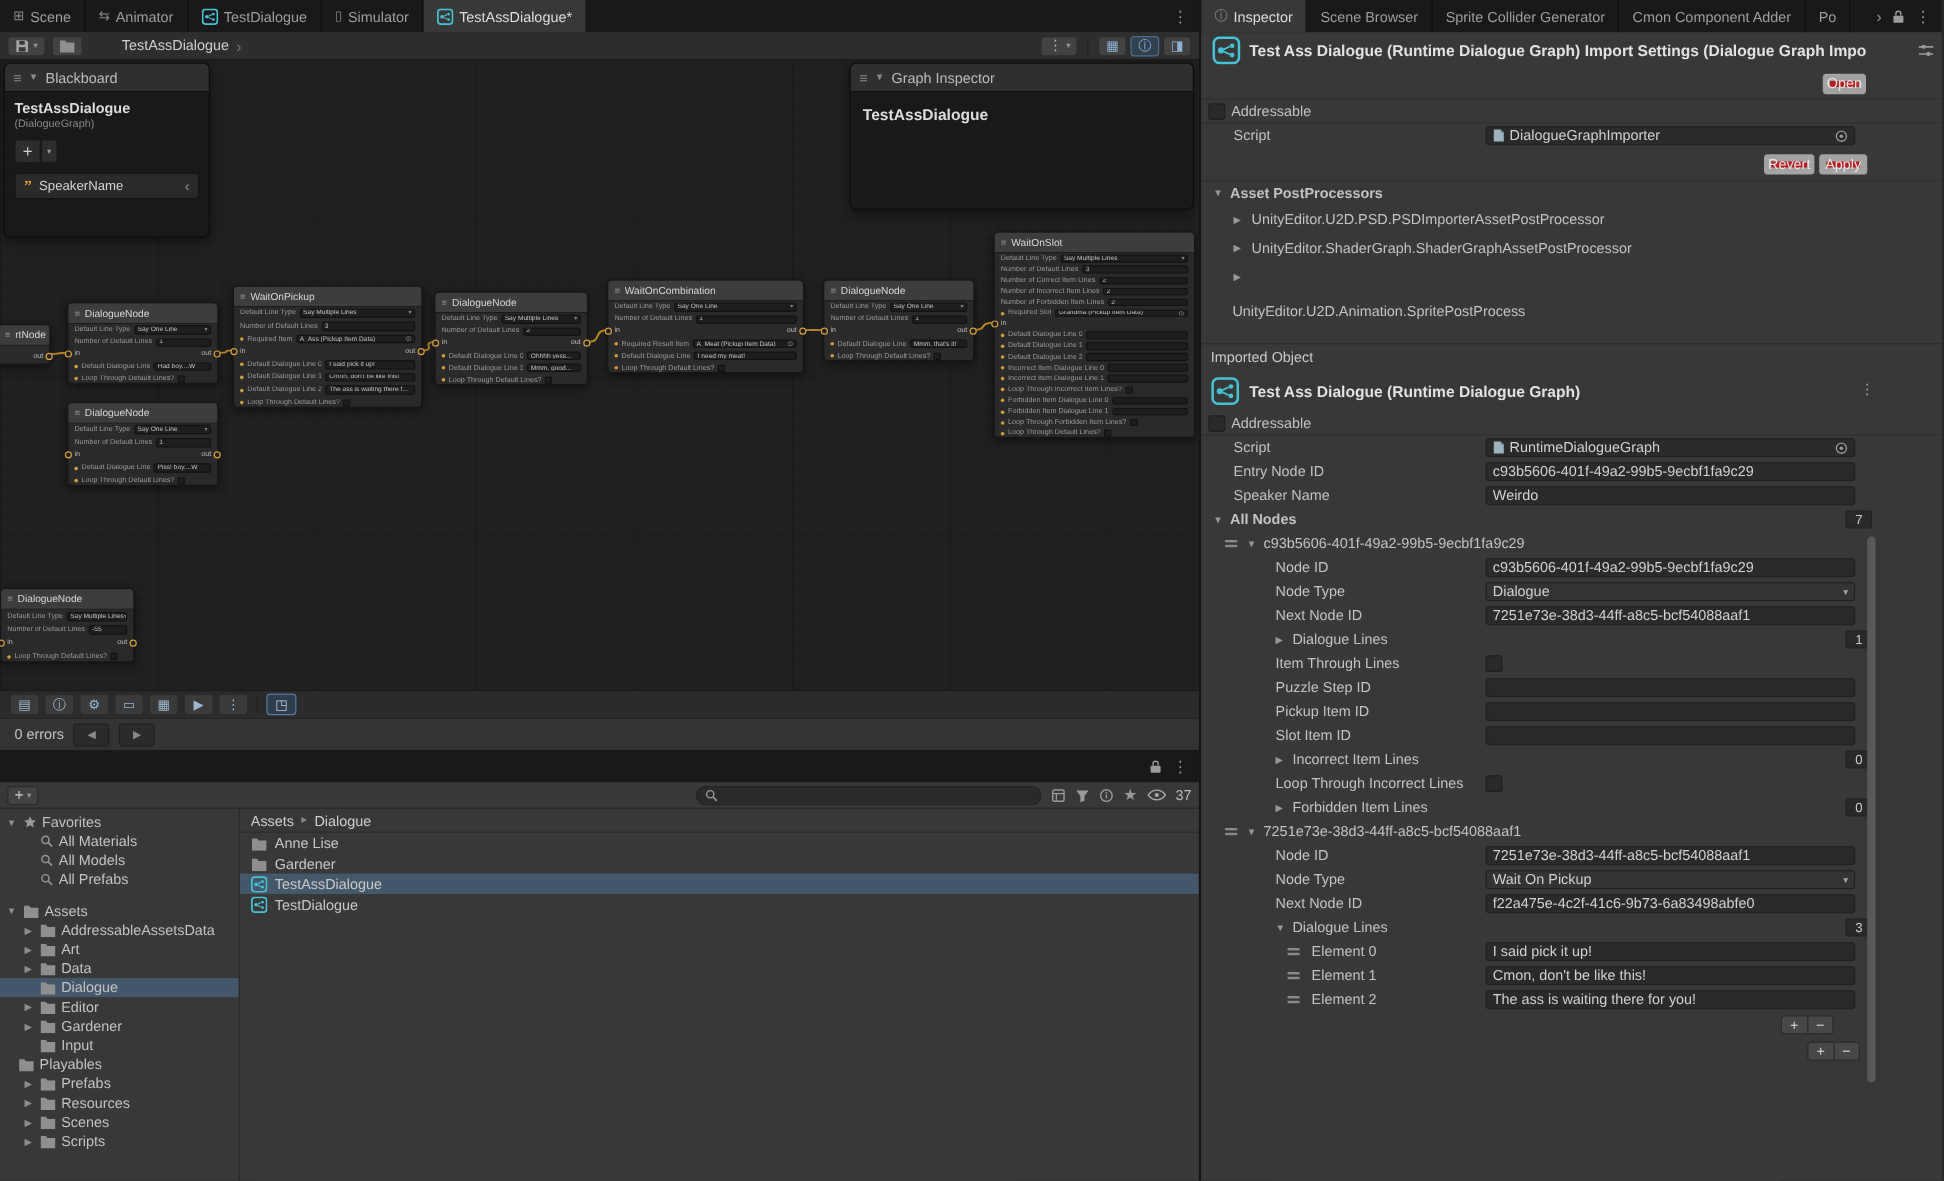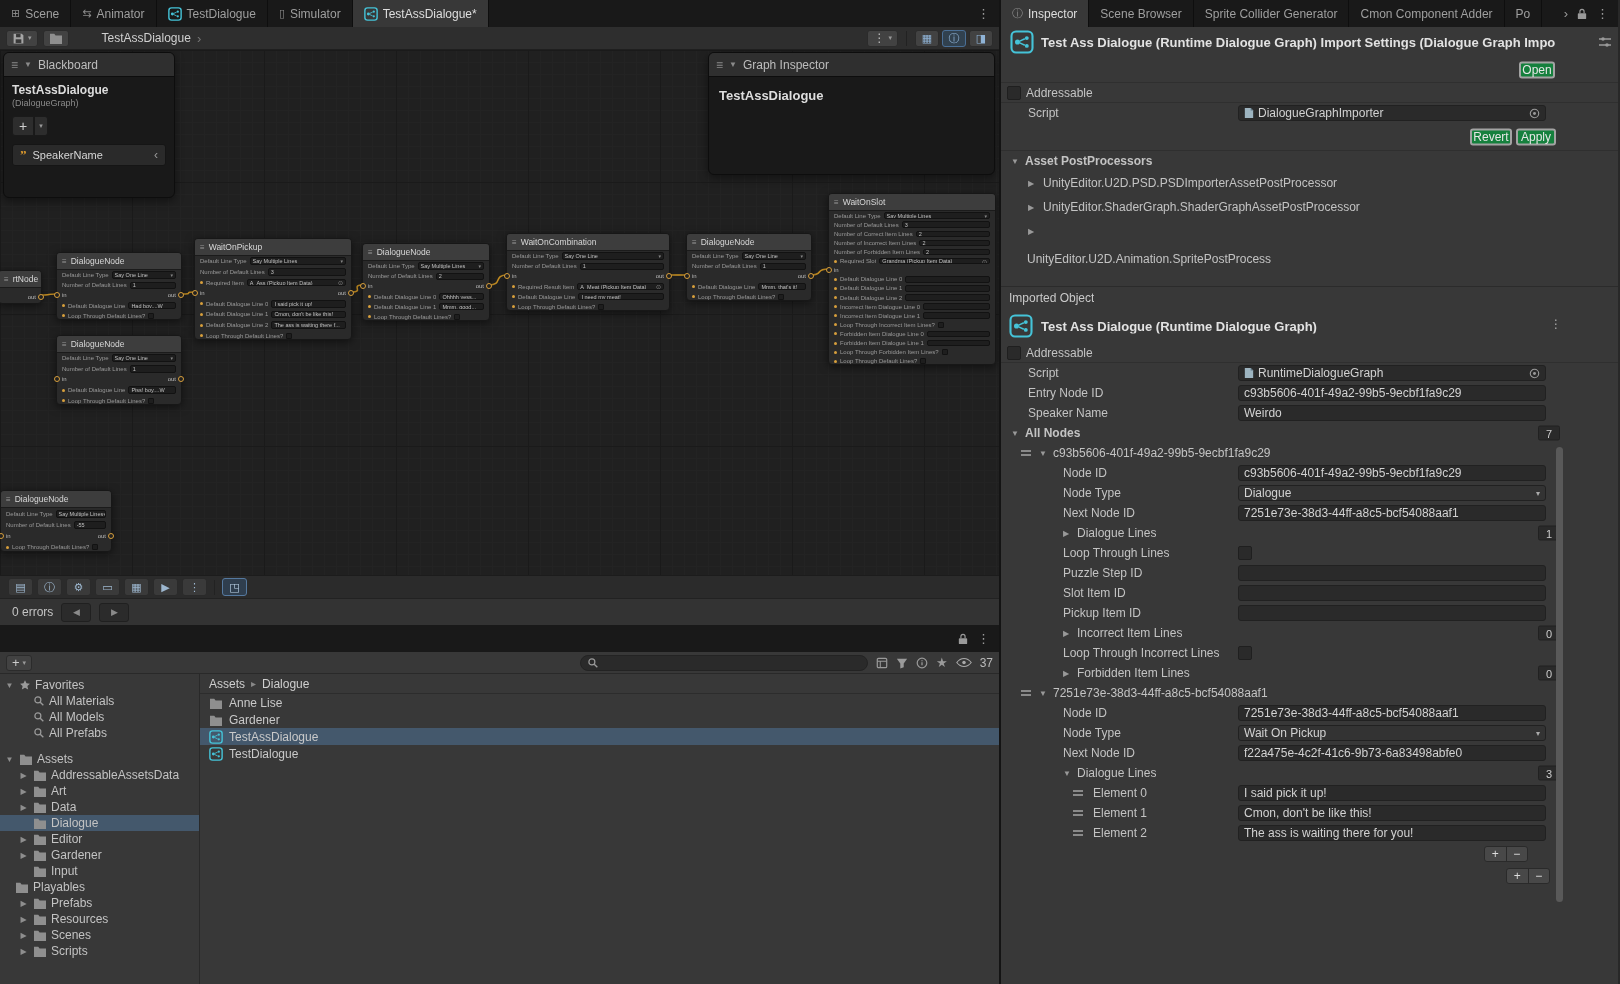--- a/index.html
+++ b/index.html
@@ -85,21 +85,21 @@
 .irow{position:relative;width:100%}
 .ilab{position:absolute;top:50%;transform:translateY(-50%);white-space:nowrap;overflow:hidden;color:#c3c3c3}
 .ifield{position:absolute;left:237px;width:308px;top:50%;transform:translateY(-50%);height:16px;background:#2a2a2a;border:1px solid #212121;border-radius:3px;display:flex;align-items:center;gap:4px;padding:0 5px;color:#d2d2d2;white-space:nowrap;overflow:hidden}
 .ifield.dd{background:#333}
 .ddar{margin-left:auto;font-size:8px;color:#aaa}
 .ipick{margin-left:auto;flex:0 0 auto;display:flex;align-items:center}
 .ibadge{position:absolute;right:58px;width:22px;height:15px;top:50%;transform:translateY(-50%);background:#2a2a2a;border:1px solid #212121;border-radius:2px;color:#ccc;font-size:11px;display:flex;align-items:center;justify-content:center}
 .icheck{position:absolute;width:14px;height:14px;top:50%;transform:translateY(-50%);background:#2a2a2a;border:1px solid #1f1f1f;border-radius:2px}
 .iarrow{position:absolute;top:50%;transform:translateY(-50%);font-size:8px;color:#999}
 .ihandle{position:absolute;top:50%;transform:translateY(-50%);width:10px;height:6px;border-top:2px solid #8a8a8a;border-bottom:2px solid #8a8a8a}
-.ibtn{height:17px;background:#15803d;border:2px solid #a3a3a3;border-radius:3px;color:#e6e6e6;display:flex;align-items:center;justify-content:center;position:absolute;top:50%;transform:translateY(-50%)}
+.ibtn{height:17px;background:#b91c1c;border:6px solid #a3a3a3;border-radius:3px;color:#e6e6e6;display:flex;align-items:center;justify-content:center;position:absolute;top:50%;transform:translateY(-50%)}
 .ititle{position:absolute;left:40px;right:24px;top:50%;transform:translateY(-50%);font-weight:bold;font-size:13px;color:#e2e2e2;white-space:nowrap;overflow:hidden}
 .listbtns{position:absolute;top:50%;transform:translateY(-50%);width:44px;height:16px;background:#484848;border:1px solid #2a2a2a;border-radius:3px;display:flex}
 .listbtns span{flex:1;display:flex;align-items:center;justify-content:center;color:#ddd;font-size:12px}
 .listbtns span:first-child{border-right:1px solid #2a2a2a}
 .iscroll{position:absolute;right:54px;top:0;bottom:0;width:9px}
 .ithumb{position:absolute;left:1px;right:1px;top:420px;height:455px;background:#595959;border-radius:4px}
 .svgi{display:flex;align-items:center}
 </style>
 </head>
 <body>
@@ -1124,37 +1124,37 @@
           <div class="ifield">
             <span>7251e73e-38d3-44ff-a8c5-bcf54088aaf1</span>
           </div>
         </div>
         <div class="irow" style="height: 20px;">
           <span class="iarrow" style="left: 62px;">▶</span>
           <span class="ilab " style="left: 76px;">Dialogue Lines</span>
           <span class="ibadge">1</span>
         </div>
         <div class="irow" style="height: 20px;">
-          <span class="ilab " style="left: 62px;">Loop Through Lines</span>
+          <span class="ilab " style="left: 62px;">Item Through Lines</span>
           <span class="icheck" style="left: 237px;"></span>
         </div>
         <div class="irow" style="height: 20px;">
           <span class="ilab " style="left: 62px;">Puzzle Step ID</span>
           <div class="ifield">
             <span></span>
           </div>
         </div>
         <div class="irow" style="height: 20px;">
+          <span class="ilab " style="left: 62px;">Pickup Item ID</span>
+          <div class="ifield">
+            <span></span>
+          </div>
+        </div>
+        <div class="irow" style="height: 20px;">
           <span class="ilab " style="left: 62px;">Slot Item ID</span>
-          <div class="ifield">
-            <span></span>
-          </div>
-        </div>
-        <div class="irow" style="height: 20px;">
-          <span class="ilab " style="left: 62px;">Pickup Item ID</span>
           <div class="ifield">
             <span></span>
           </div>
         </div>
         <div class="irow" style="height: 20px;">
           <span class="iarrow" style="left: 62px;">▶</span>
           <span class="ilab " style="left: 76px;">Incorrect Item Lines</span>
           <span class="ibadge">0</span>
         </div>
         <div class="irow" style="height: 20px;">

